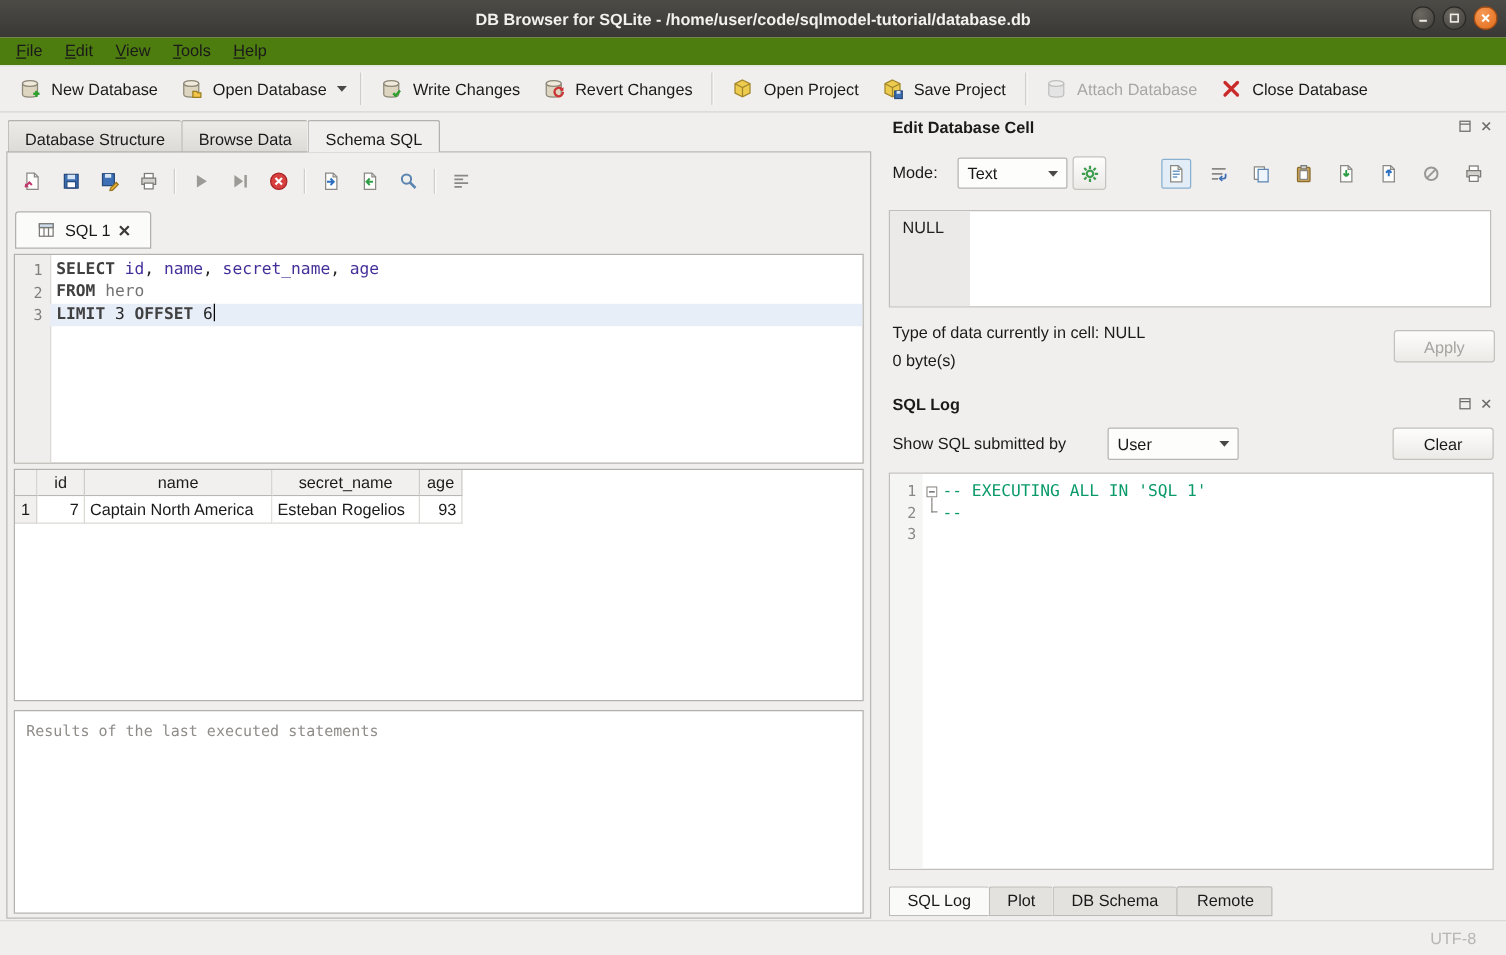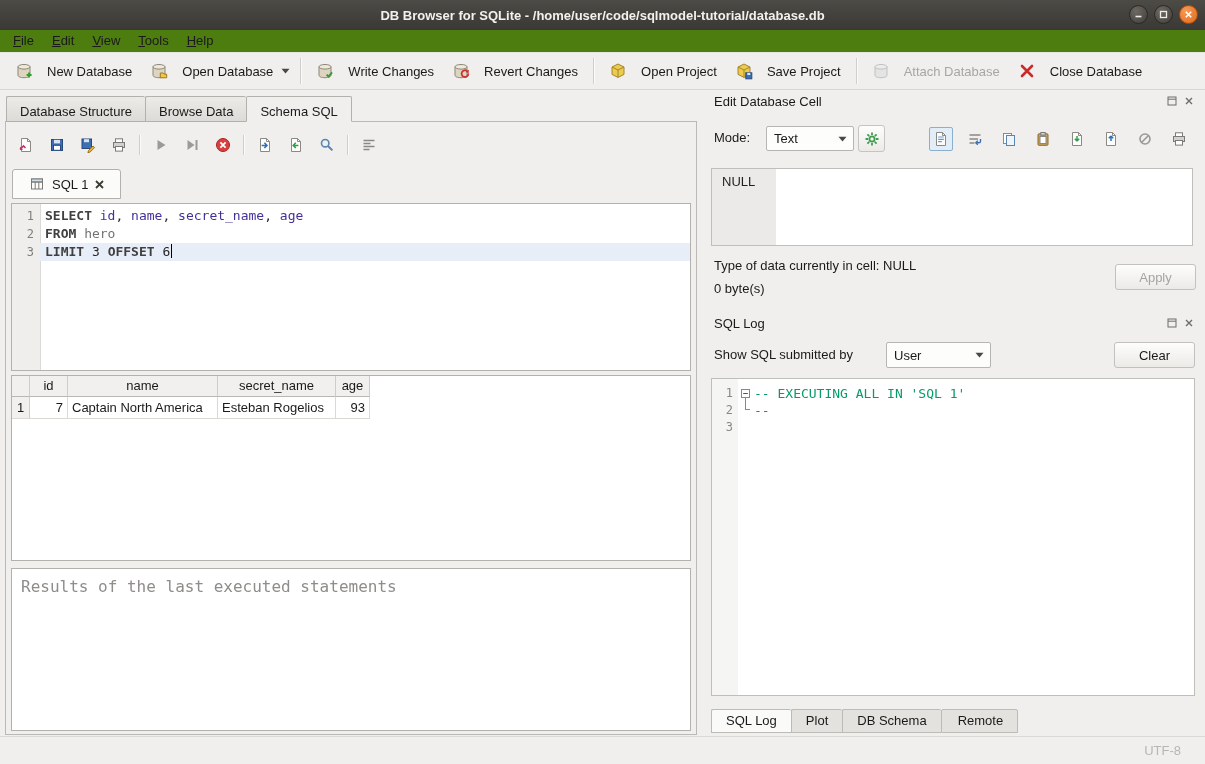--- a/index.html
+++ b/index.html
@@ -19,21 +19,21 @@
 
   
   .menubar{position:absolute;top:30px;left:0;right:0;height:23px;background:#4d7c0f;
            display:flex;align-items:center;padding-left:4px;border-bottom:1px solid #e7e5e2;}
   .menu-item{padding:0 9px;height:22px;line-height:22px;}
   .mn{text-decoration:underline;}
 
   
   .toolbar{position:absolute;top:53px;left:0;right:0;height:37px;background:#f0efee;
            display:flex;align-items:center;padding-left:6px;border-bottom:1px solid #d8d6d2;}
-  .tb-btn{display:flex;align-items:center;gap:14px;padding:0 9px;height:28px;border-radius:3px;justify-content:space-between;}
+  .tb-btn{display:flex;align-items:center;gap:8px;padding:0 9px;height:28px;border-radius:3px;justify-content:space-between;}
   .tb-btn.disabled .tb-label{color:#a8a6a2;}
   .tb-btn.disabled .icn{opacity:.55;}
   .tb-dd{width:14px;height:28px;display:flex;align-items:center;justify-content:center;margin-left:-4px;margin-right:2px;}
   .tb-sep{width:1px;height:26px;background:#d0cecb;box-shadow:1px 0 0 #fbfaf9;margin:0 6px;}
   .icn{display:inline-flex;}
   .icn svg{display:block;}
 
   
   .main-tabs{position:absolute;top:96px;left:6px;height:26px;display:flex;z-index:3;}
   .main-tab{height:26px;line-height:24px;padding:3px 13px;background:linear-gradient(#ecebe8,#dddbd7);
@@ -76,25 +76,25 @@
   .gh-cell{height:21px;line-height:20px;background:#f1f0ee;border-right:1px solid #cfcdc9;
            border-bottom:1px solid #b9b7b3;text-align:center;white-space:nowrap;overflow:hidden;}
   .g-row{display:flex;}
   .g-cell{height:22px;line-height:21px;padding:0 4px;border-right:1px solid #dbd9d5;
           border-bottom:1px solid #dbd9d5;white-space:nowrap;overflow:hidden;background:#fff;}
   .g-cell.rownum{background:#f1f0ee;border-right:1px solid #cfcdc9;text-align:center;padding:0;}
   .g-cell.num{text-align:right;}
 
   .result-msg{position:absolute;top:446px;left:5px;width:680px;height:163px;background:#ffffff;
               border:1px solid #b3b1ad;padding:8px 9px;}
-  .msg-text{font-family:"DejaVu Sans Mono",monospace;font-size:16px;color:#8f8d89;}
+  .msg-text{font-family:"DejaVu Sans Mono",monospace;font-size:12px;color:#8f8d89;}
 
   
   .dock-header{position:absolute;left:711px;right:10px;height:18px;display:flex;align-items:center;justify-content:space-between;}
-  .dock-title{padding-left:3px;}
+  .dock-title{padding-left:3px;font-weight:bold;}
   .dock-btns{display:flex;gap:5px;}
   .dock-btn{width:12px;height:12px;display:flex;align-items:center;justify-content:center;}
 
   .ec-mode-row{position:absolute;left:711px;right:10px;top:125px;height:28px;}
   .ec-mode-label{position:absolute;left:3px;top:5px;}
   .combo{display:flex;align-items:center;justify-content:space-between;background:#fdfdfc;
          border:1px solid #b7b5b1;border-radius:2px;padding:0 6px 0 7px;}
   .combo-mode{position:absolute;left:55px;top:1px;width:88px;height:25px;}
   .gear-btn{position:absolute;left:147px;top:0;width:27px;height:27px;display:flex;align-items:center;justify-content:center;
             background:linear-gradient(#fdfdfc,#eceae7);border:1px solid #c6c4c0;border-radius:3px;}

